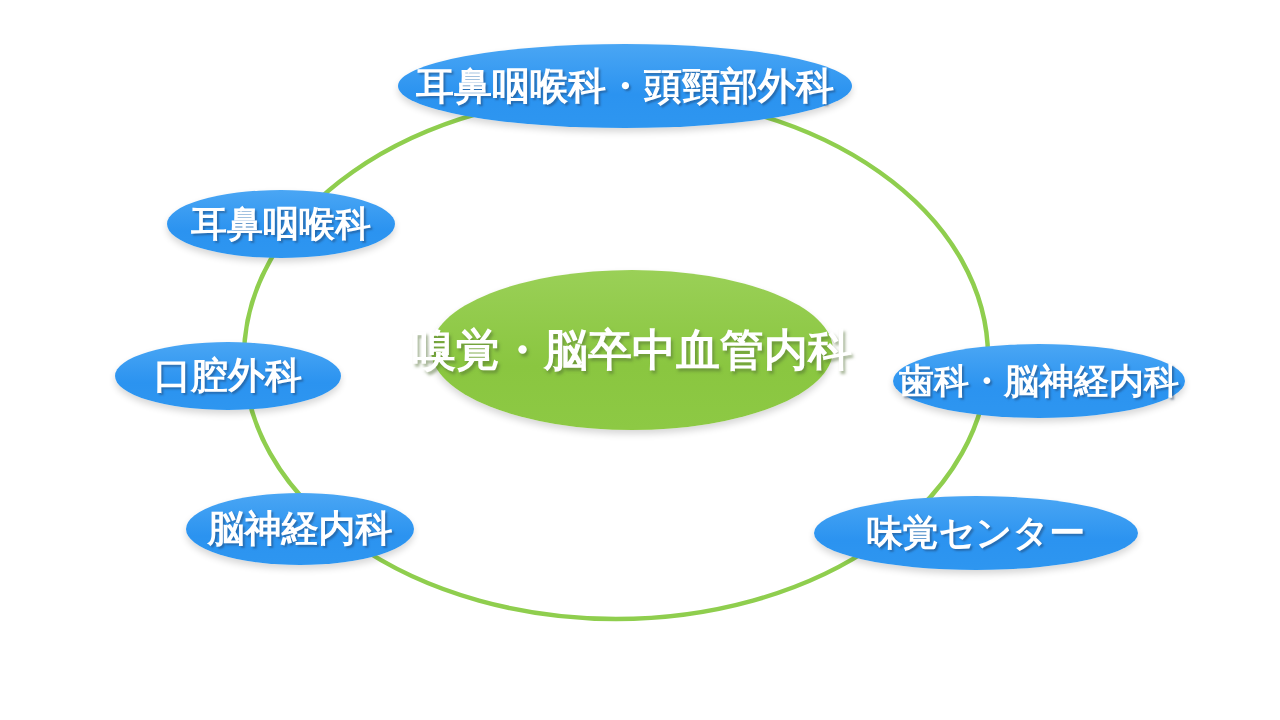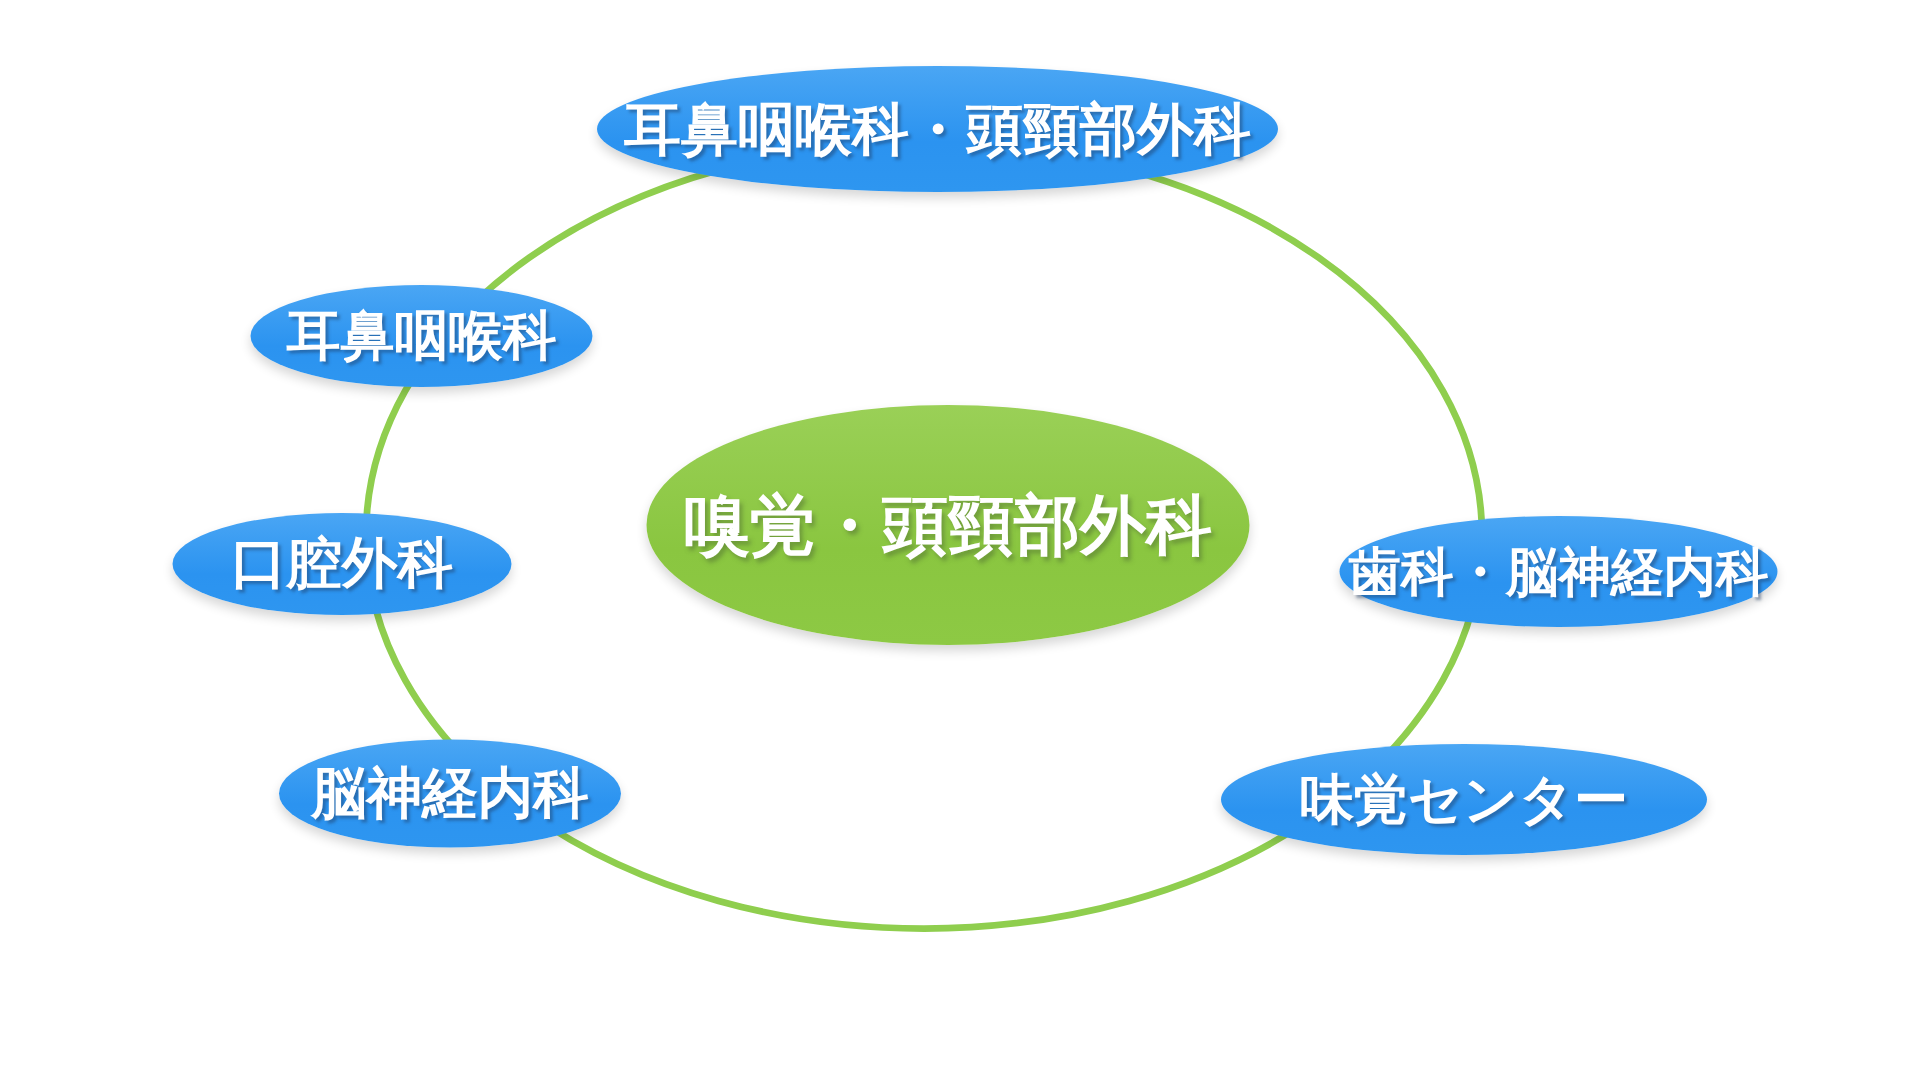--- a/index.html
+++ b/index.html
@@ -60,21 +60,21 @@
 </head>
 <body>
 
 <div class="canvas">
 
   <svg class="ring" viewBox="0 0 1280 720" xmlns="http://www.w3.org/2000/svg">
     <ellipse cx="616" cy="357" rx="372" ry="262"></ellipse>
   </svg>
 
   <div class="node node-center">
-    <span>嗅覚・頭頸部外科</span>
+    <span>嗅覚・脳卒中血管内科</span>
   </div>
 
   <div class="node pos-top">
     <span>耳鼻咽喉科・頭頸部外科</span>
   </div>
 
 
   <div class="node pos-right">
     <span>歯科・脳神経内科</span>
   </div>

